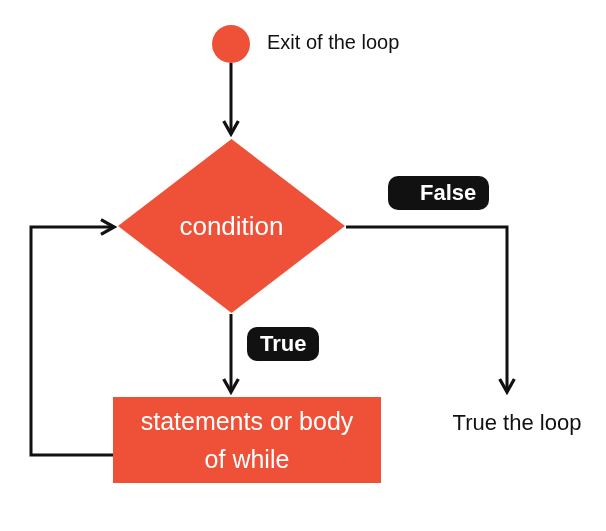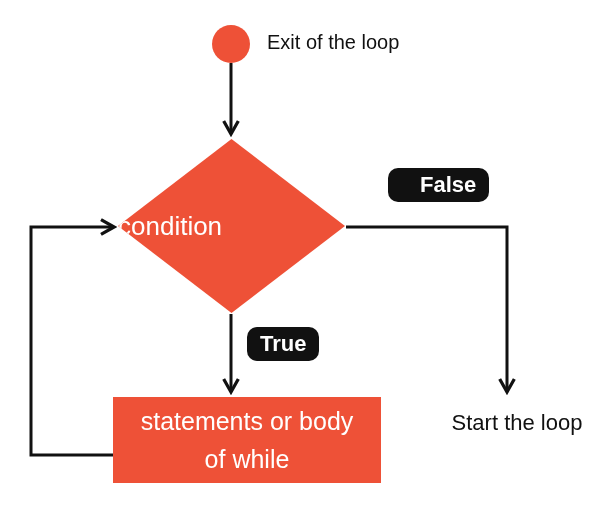--- a/index.html
+++ b/index.html
@@ -37,38 +37,39 @@
     white-space: nowrap;
   }
   .node-condition {
     position: absolute;
     left: 118px; top: 139px;
     width: 227px; height: 174px;
     background: #EE5137;
     clip-path: polygon(50% 0, 100% 50%, 50% 100%, 0 50%);
     display: flex;
     align-items: center;
+    justify-content: center;
   }
   .node-condition .node-text {
     color: #ffffff;
     font-size: 26px;
   }
   .badge {
     position: absolute;
     height: 34px;
     line-height: 34px;
     padding: 0 13px;
     background: #111111;
     color: #ffffff;
     font-size: 22px;
     font-weight: 600;
     border-radius: 10px;
     white-space: nowrap;
   }
-  .badge-false { left: 388px; top: 168px; padding-left: 32px; }
+  .badge-false { left: 388px; top: 176px; padding-left: 32px; }
   .badge-true  { left: 247px; top: 327px; }
   .node-body {
     position: absolute;
     left: 113px; top: 397px;
     width: 268px; height: 86px;
     background: #EE5137;
     display: flex;
     align-items: center;
     justify-content: center;
     text-align: center;
@@ -116,15 +117,15 @@
 
   <div class="badge badge-false">False</div>
 
   <div class="badge badge-true">True</div>
 
   <div class="node-body">
     <span class="node-text">statements or body
 of while</span>
   </div>
 
-  <div class="label-exit">Start the loop</div>
+  <div class="label-exit">True the loop</div>
 
 </div>
 
 </body></html>

